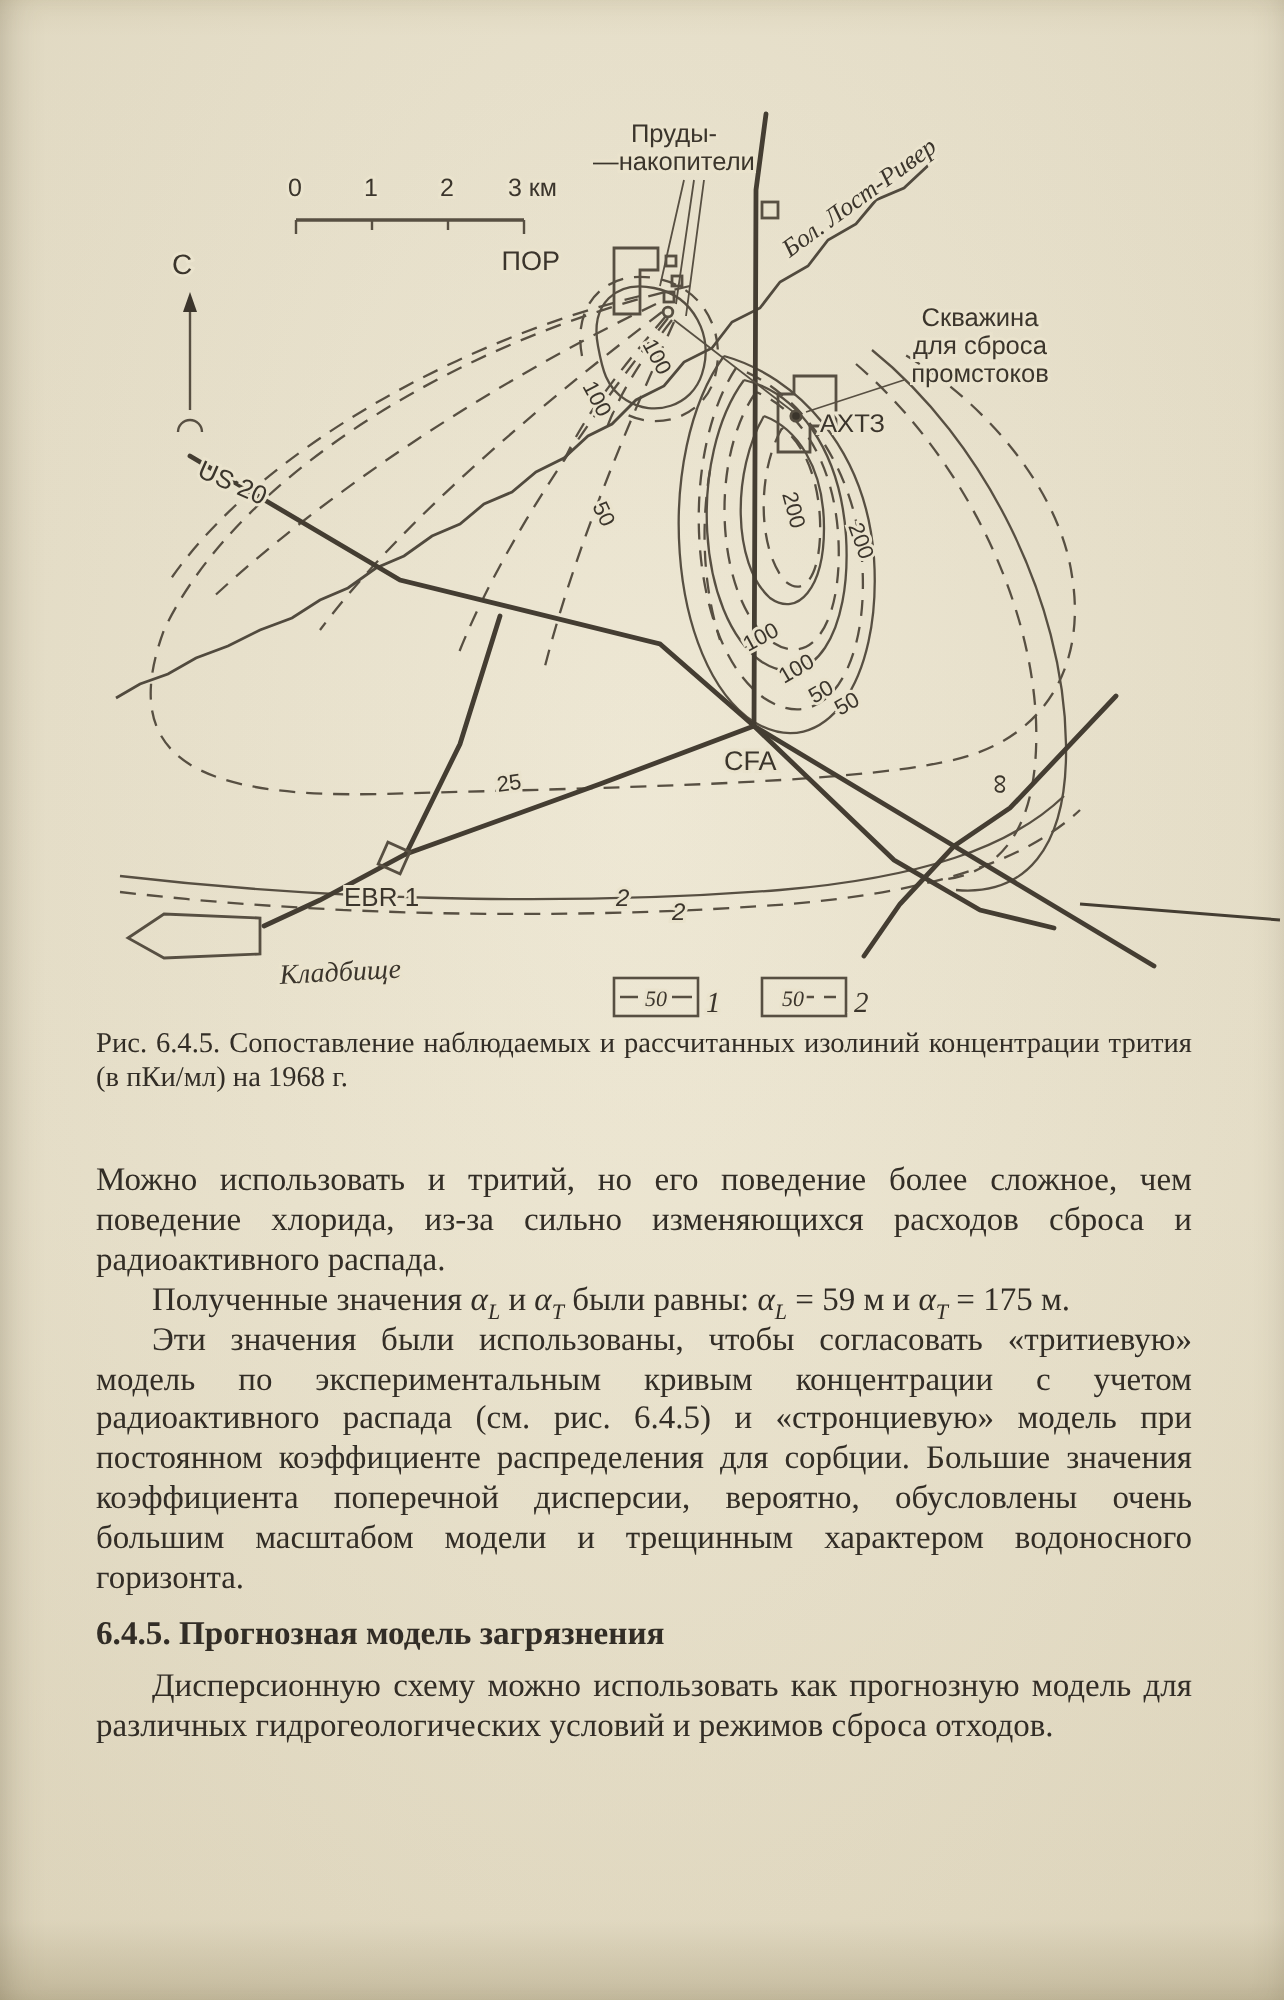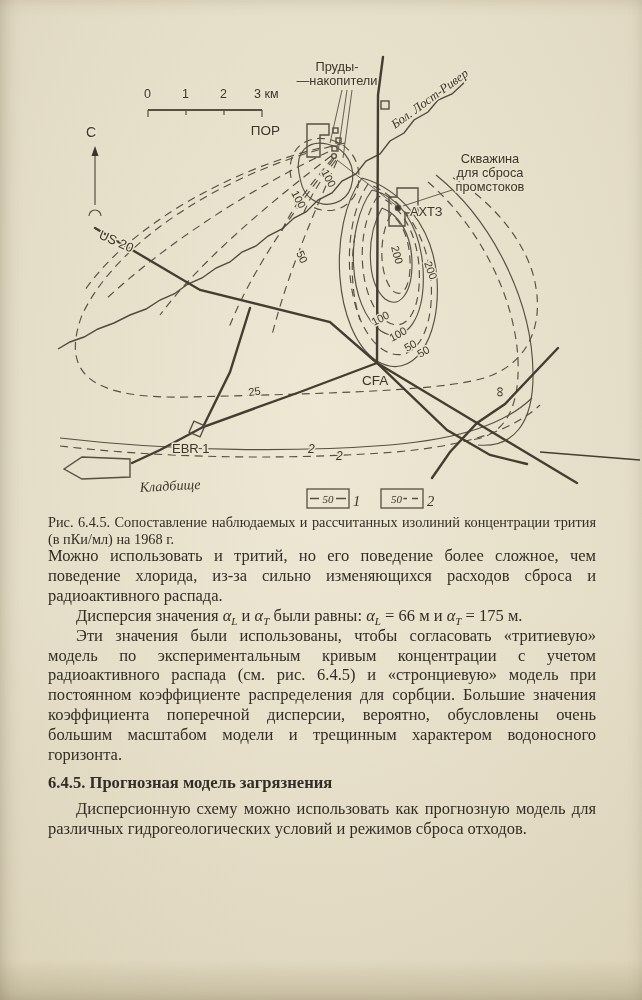--- a/index.html
+++ b/index.html
@@ -12,21 +12,21 @@
         box-shadow:inset 14px 0 22px -16px rgba(90,80,55,.45), inset -10px 0 18px -14px rgba(90,80,55,.3);}
   .paper-tint{position:absolute;inset:0;pointer-events:none;
         background:radial-gradient(ellipse at 50% 40%,rgba(255,255,255,.12),rgba(120,105,70,.10));}
   svg{position:absolute;left:0;top:0;}
   svg text{font-family:"Liberation Sans","DejaVu Sans",sans-serif;fill:#3b352c;}
   .ser{font-family:"Liberation Serif",serif;}
   .txtcol{position:absolute;left:48px;width:548px;color:#322d26;}
   .caption{top:514px;font-size:14.3px;line-height:16.6px;text-align:justify;}
   .capnote{font-size:13.2px;margin-top:2px;}
   .capnote i{font-family:"Liberation Serif",serif;}
-  .bodytxt{top:546px;font-size:16.5px;line-height:19.9px;text-align:justify;}
+  .bodytxt{top:580px;font-size:16.5px;line-height:19.9px;text-align:justify;}
   .bodytxt p{margin:0;text-indent:28px;}
   .bodytxt p.noindent{text-indent:0;}
   .bodytxt sub{font-size:11px;line-height:0;}
   h3.sect{font-size:16.6px;margin:8px 0 6px 0;font-weight:bold;}
 </style>
 </head>
 <body>
 
 <div class="page"></div>
 <div class="paper-tint"></div>
@@ -164,17 +164,17 @@
     <text x="427" y="506" font-size="14.5" font-style="italic" class="ser">2</text>
   </g>
 </svg>
 
 <div class="txtcol caption">
   <div>Рис. 6.4.5. Сопоставление наблюдаемых и рассчитанных изолиний концентрации трития (в пКи/мл) на 1968 г.</div>
 </div>
 
 <div class="txtcol bodytxt">
   <p class="noindent">Можно использовать и тритий, но его поведение более сложное, чем поведение хлорида, из-за сильно изменяющихся расходов сброса и радиоактивного распада.</p>
-  <p><span>Дисперсия значения </span><i><span>α</span><sub>L</sub></i><span> и </span><i><span>α</span><sub>T</sub></i><span> были равны: </span><i><span>α</span><sub>L</sub></i><span> = 66 м и </span><i><span>α</span><sub>T</sub></i><span> = 175 м.</span></p>
+  <p><span>Полученные значения </span><i><span>α</span><sub>L</sub></i><span> и </span><i><span>α</span><sub>T</sub></i><span> были равны: </span><i><span>α</span><sub>L</sub></i><span> = 59 м и </span><i><span>α</span><sub>T</sub></i><span> = 175 м.</span></p>
   <p>Эти значения были использованы, чтобы согласовать «тритиевую» модель по экспериментальным кривым концентрации с учетом радиоактивного распада (см. рис. 6.4.5) и «стронциевую» модель при постоянном коэффициенте распределения для сорбции. Большие значения коэффициента поперечной дисперсии, вероятно, обусловлены очень большим масштабом модели и трещинным характером водоносного горизонта.</p>
   <h3 class="sect">6.4.5. Прогнозная модель загрязнения</h3>
   <p>Дисперсионную схему можно использовать как прогнозную модель для различных гидрогеологических условий и режимов сброса отходов.</p>
 </div>
 
 </body></html>

